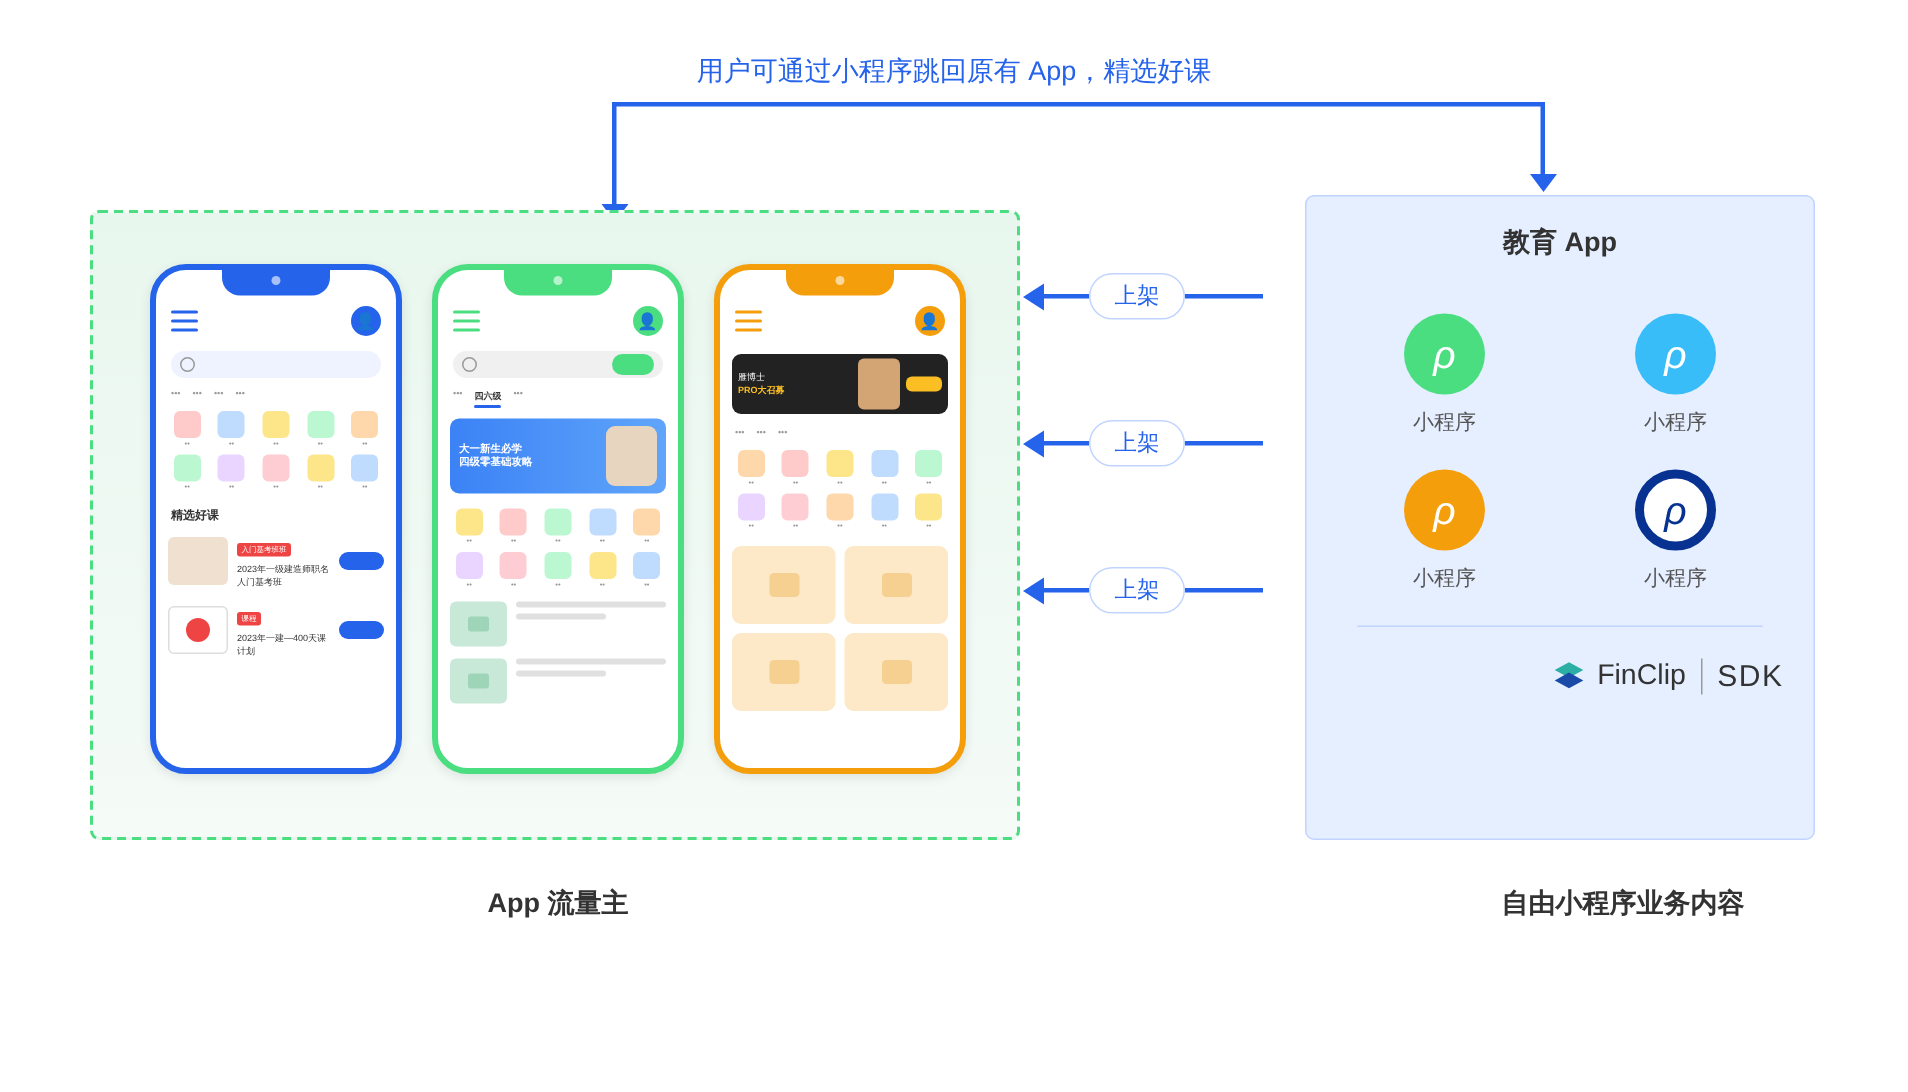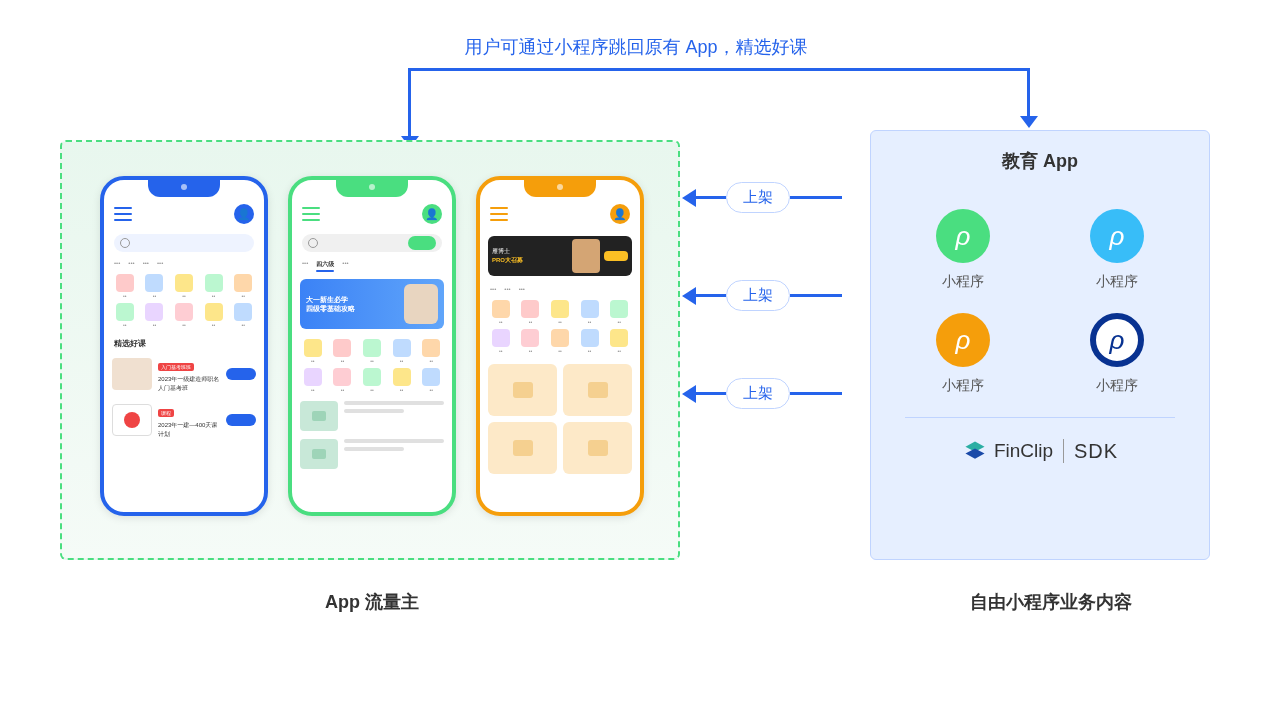--- a/index.html
+++ b/index.html
@@ -92,30 +92,30 @@
 .mp-item { display: flex; flex-direction: column; align-items: center; gap: 10px; }
 .mp-circle { width: 54px; height: 54px; border-radius: 50%; display: flex; align-items: center; justify-content: center; }
 .mp-circle.g { background: #4ade80; }
 .mp-circle.lb { background: #38bdf8; }
 .mp-circle.o { background: #f59e0b; }
 .mp-circle.db { background: #fff; border: 6px solid #083291; }
 .mp-inner-p { font-size: 26px; color: #fff; font-weight: 400; font-style: italic; }
 .mp-circle.db .mp-inner-p { color: #083291; }
 .mp-label { font-size: 14px; color: #555; }
 .right-divider { margin: 22px 14px 0; height: 1px; background: #c0d4ff; }
-.sdk-row { display: flex; align-items: center; justify-content: center; gap: 10px; margin-top: 20px; }
+.sdk-row { display: flex; align-items: center; justify-content: flex-end; gap: 10px; margin-top: 20px; }
 .finclip-logo { display: flex; align-items: center; gap: 6px; }
 .finclip-icon { width: 26px; height: 26px; transform: rotate(0deg); }
 .finclip-text { font-size: 19px; color: #333; font-weight: 500; }
 .sdk-divider { width: 1px; height: 24px; background: #999; }
 .sdk-text { font-size: 20px; color: #333; font-weight: 500; letter-spacing: 1px; }
 
 .bottom-label { position: absolute; top: 590px; font-size: 18px; font-weight: 600; color: #333; }
 .bottom-label.left { left: 325px; }
-.bottom-label.right { left: 970px; }
+.bottom-label.right { left: 1001px; }
 
 .arrow-wrap { position: absolute; left: 682px; display: flex; align-items: center; }
 .arrow-wrap.a1 { top: 182px; }
 .arrow-wrap.a2 { top: 280px; }
 .arrow-wrap.a3 { top: 378px; }
 .arrow-head-left { width: 0; height: 0; border-top: 9px solid transparent; border-bottom: 9px solid transparent; border-right: 14px solid #2563eb; }
 .arrow-line { width: 30px; height: 3px; background: #2563eb; }
 .arrow-pill { background: #fff; border: 1px solid #c0d4ff; border-radius: 18px; padding: 5px 16px; font-size: 15px; color: #2563eb; }
 .arrow-line2 { width: 52px; height: 3px; background: #2563eb; }
 </style>

